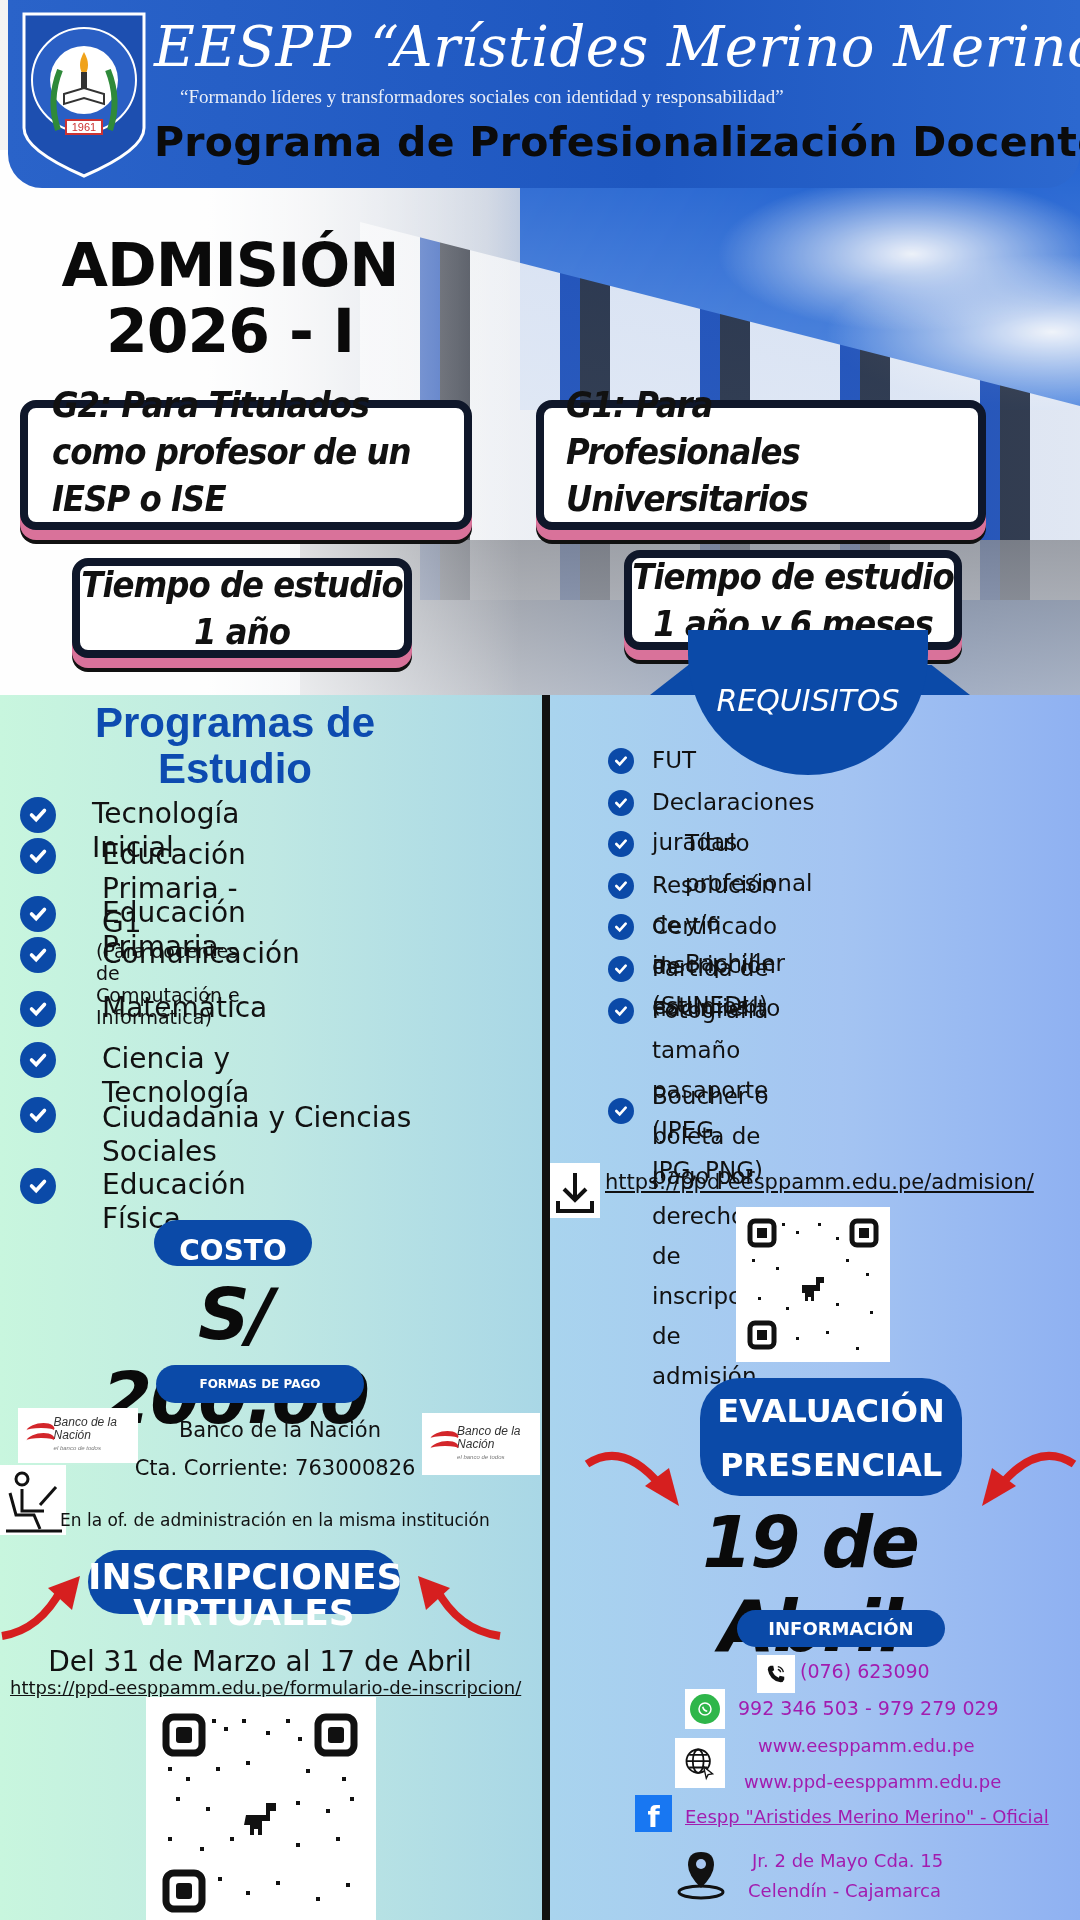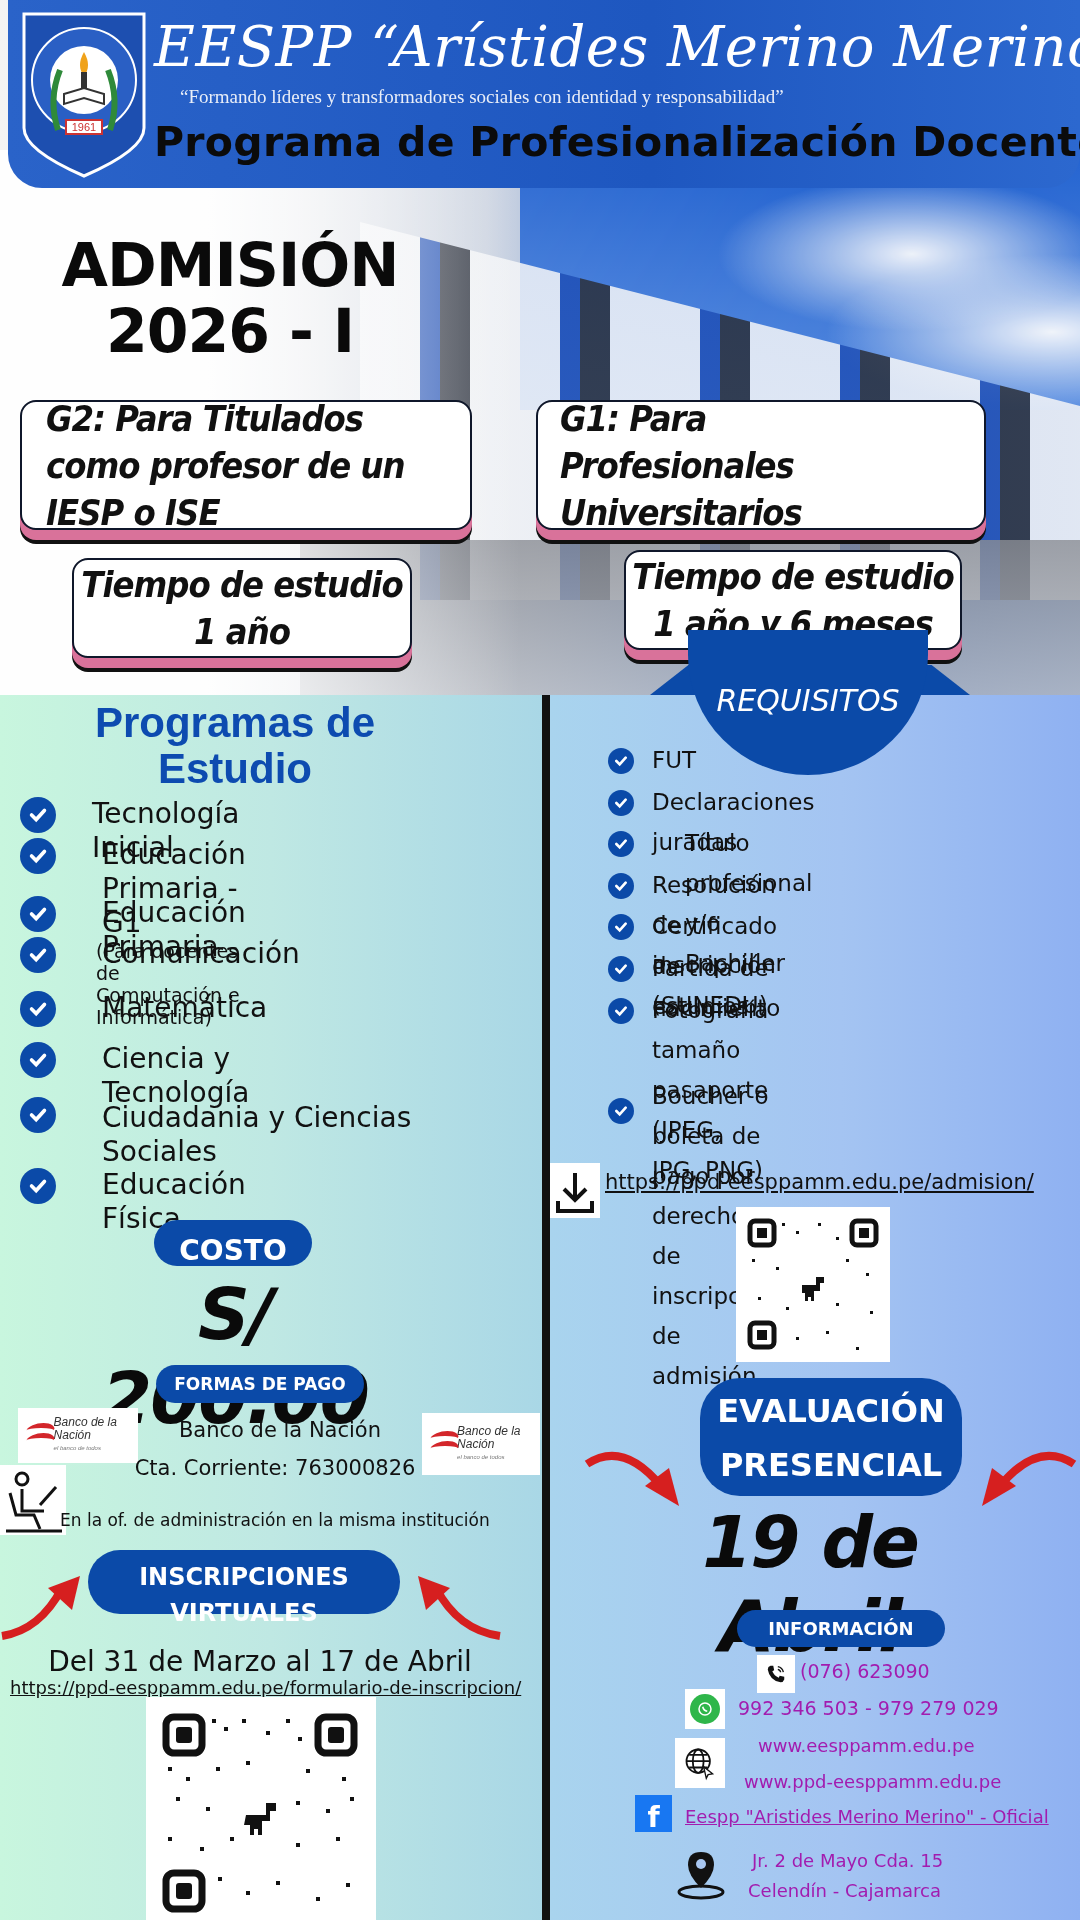--- a/index.html
+++ b/index.html
@@ -18,21 +18,21 @@
 
   .banner { position: absolute; left: 8px; top: 0; width: 1072px; height: 188px; border-radius: 0 0 34px 34px;
     background: linear-gradient(90deg,#2a63c9 0%, #1e57c0 60%, #2c68cf 100%); }
   .crest { position: absolute; left: 18px; top: 10px; width: 132px; height: 170px; }
   .title { position: absolute; left: 154px; top: 14px; width: 920px; color: #fff; font-family: "DejaVu Serif", serif; font-style: italic; font-size: 56px; letter-spacing: 0.5px; white-space: nowrap; }
   .motto { position: absolute; left: 180px; top: 86px; color: #e9eef8; font-family: "Liberation Serif", serif; font-size: 19px; white-space: nowrap; }
   .program { position: absolute; left: 154px; top: 118px; color: #0b0b0b; font-family: "DejaVu Sans", sans-serif; font-weight: 900; font-size: 41px; letter-spacing: 0.3px; white-space: nowrap; }
 
   .admision { position: absolute; left: 40px; top: 232px; width: 380px; text-align: center; color: #0a0a0a; font-family: "DejaVu Sans", sans-serif; font-weight: 900; font-size: 60px; line-height: 66px; letter-spacing: -1px; }
 
-  .card { position: absolute; background: #fff; border: 2px solid #0f172a; border-radius: 16px; box-shadow: 0 10px 0 #d9729a, 0 14px 0 #111; display: flex; align-items: center; }
+  .card { position: absolute; background: #fff; border: 8px solid #0f172a; border-radius: 16px; box-shadow: 0 10px 0 #d9729a, 0 14px 0 #111; display: flex; align-items: flex-end; }
   .card span { font-family: "DejaVu Sans Condensed", "DejaVu Sans", sans-serif; font-weight: bold; font-style: italic; color: #111; font-size: 36px; line-height: 47px; letter-spacing: -1px; }
   .card.center span { text-align: center; width: 100%; }
 
   
   .left-panel { position: absolute; left: 0; top: 695px; width: 542px; height: 1225px; background: linear-gradient(90deg,#c8f6de 0%, #bfe8e3 50%, #a9d7e6 100%); }
   .right-panel { position: absolute; left: 550px; top: 695px; width: 530px; height: 1225px; background: linear-gradient(90deg,#a9d4ee 0%, #a4c4f2 55%, #8fb1f2 100%); }
   .divider { position: absolute; left: 542px; top: 695px; width: 8px; height: 1225px; background: #111; }
 
   .h-programas { position: absolute; left: 40px; top: 700px; width: 390px; text-align: center; color: #0d4bb0; font-weight: bold; font-size: 42px; line-height: 46px; }
   .list { position: absolute; list-style: none; }
@@ -192,21 +192,21 @@
         <svg viewBox="0 0 24 24">
           <path d="M5 12l5 5 9-10" stroke="#fff" stroke-width="4" fill="none" stroke-linecap="round"></path>
         </svg>
       </span>
     <span class="prog-text">Educación Física</span>
   </li>
 </ul>
 
 <div class="pill" style="left:154px; top:1220px; width:158px; height:46px; line-height:62px; font-size:28px;">COSTO</div>
 <div class="price">S/ 200.00</div>
-<div class="pill" style="left:156px; top:1365px; width:208px; height:38px; line-height:38px; font-size:17px;">FORMAS DE PAGO</div>
+<div class="pill" style="left:156px; top:1365px; width:208px; height:38px; line-height:38px; font-size:12px;">FORMAS DE PAGO</div>
 
 <div class="bank-logo" style="left:18px; top:1408px; width:120px; height:55px;">
   <span class="mark"></span>
   <span class="txt"><span>Banco de la Nación</span><small>el banco de todos</small></span>
 </div>
 <div class="bank-logo" style="left:422px; top:1413px; width:118px; height:62px;">
   <span class="mark"></span>
   <span class="txt"><span>Banco de la Nación</span><small>el banco de todos</small></span>
 </div>
 <div class="bank-text" style="left:150px; top:1418px; width:260px;">Banco de la Nación</div>
@@ -224,21 +224,21 @@
 <div class="admin-text">En la of. de administración en la misma institución</div>
 
 <svg class="arrow" style="left:0; top:1570px;" width="90" height="70" viewBox="0 0 90 70">
   <path d="M2 66 Q40 60 62 18" stroke="#d61f1f" stroke-width="8" fill="none"></path>
   <path d="M48 18 L80 6 L72 40 Z" fill="#d61f1f"></path>
 </svg>
 <svg class="arrow" style="left:408px; top:1570px;" width="96" height="70" viewBox="0 0 96 70">
   <path d="M92 66 Q50 60 28 18" stroke="#d61f1f" stroke-width="8" fill="none"></path>
   <path d="M42 18 L10 6 L18 40 Z" fill="#d61f1f"></path>
 </svg>
-<div class="pill" style="left:88px; top:1550px; width:312px; height:64px; font-size:24px; line-height:36px; padding-top:9px;">
+<div class="pill" style="left:88px; top:1550px; width:312px; height:64px; font-size:36px; line-height:36px; padding-top:9px;">
   <div>INSCRIPCIONES</div>
   <div>VIRTUALES</div>
 </div>
 <div class="dates">Del 31 de Marzo al 17 de Abril</div>
 <a class="url" style="position:absolute; left:10px; top:1677px; font-size:18px;">https://ppd-eesppamm.edu.pe/formulario-de-inscripcion/</a>
 
 <div class="qr" style="left:146px; top:1697px; width:230px; height:223px;">
   <svg viewBox="0 0 230 223" width="230" height="223">
     <rect x="20" y="20" width="36" height="36" rx="8" fill="none" stroke="#111" stroke-width="7"></rect>
       <rect x="30" y="30" width="16" height="16" rx="3" fill="#111"></rect>

